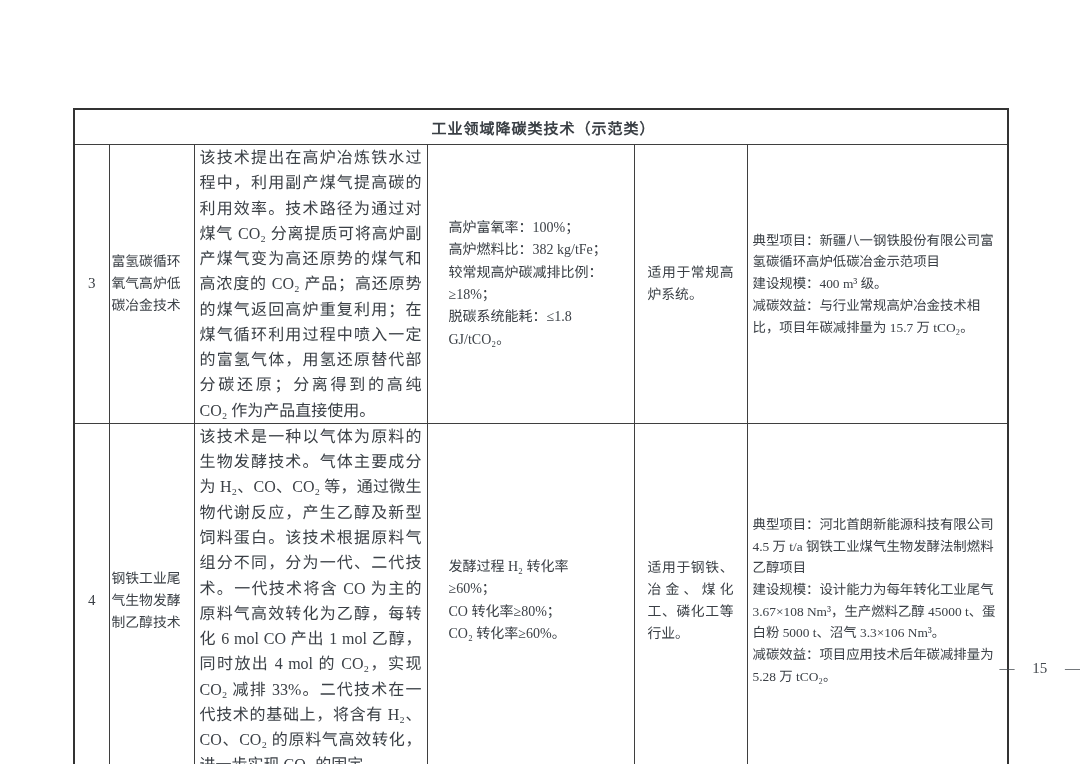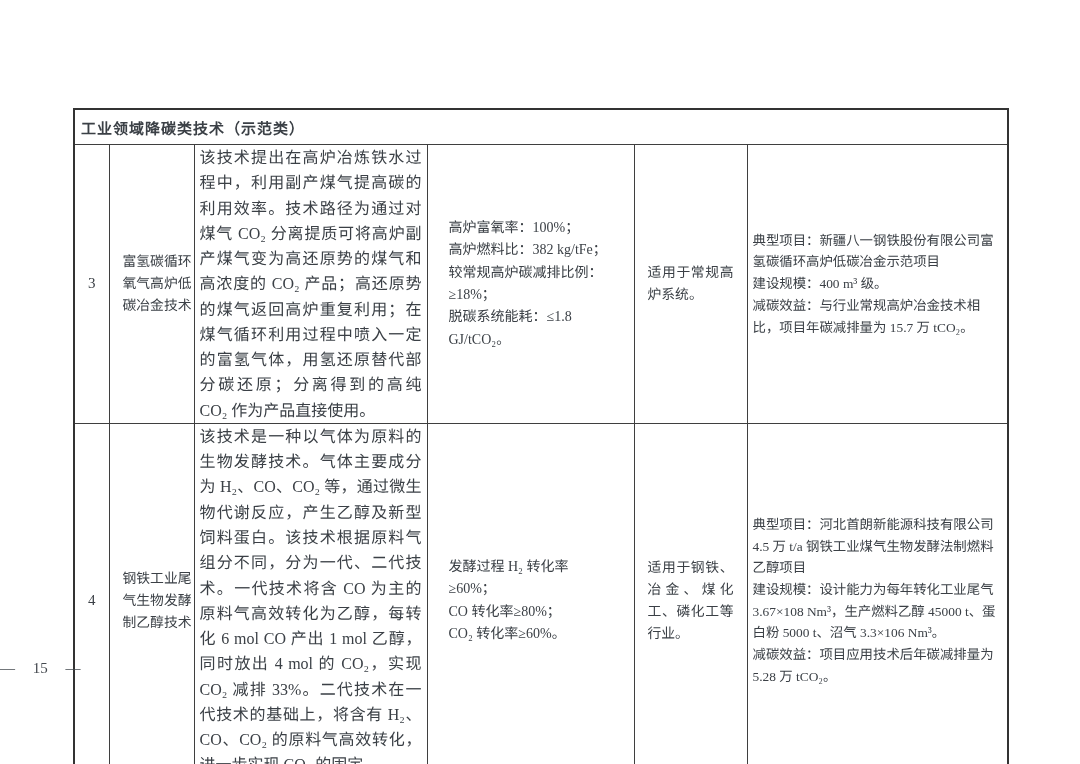--- a/index.html
+++ b/index.html
@@ -28,41 +28,41 @@
   table.doc-table td {
     border: 1px solid #3f3f3f;
     vertical-align: middle;
     overflow: hidden;
   }
   table.doc-table {
     border: 2px solid #333333;
   }
   tr.title-row td {
     height: 32px;
-    text-align: left;
+    text-align: center;
     font-weight: bold;
     font-size: 15px;
     letter-spacing: 1px;
     padding-left: 6px;
   }
   tr.header-row td {
     height: 28px;
     text-align: center;
     font-weight: bold;
     font-size: 14px;
   }
   tr.data-row-3 td { height: 242px; }
   tr.data-row-4 td { height: 243px; }
 
   .cell-no {
     text-align: center;
     font-size: 15px;
   }
   .cell-name {
-    text-align: right;
+    text-align: left;
     font-size: 13.8px;
     line-height: 1.6;
     padding: 0 2px;
   }
   .cell-content {
     text-align: justify;
     font-size: 16px;
     line-height: 1.58;
     padding: 0 5px;
   }
@@ -84,21 +84,21 @@
     font-size: 13.4px;
     line-height: 1.62;
     padding: 0 5px;
     white-space: pre-line;
   }
   .footer {
     position: absolute;
     left: 0;
     top: 660px;
     width: 100%;
-    text-align: left;
+    text-align: right;
     font-size: 15px;
     color: #43484e;
     word-spacing: 14px;
   }
 </style>
 </head>
 <body>
 
 <div class="page">
 

